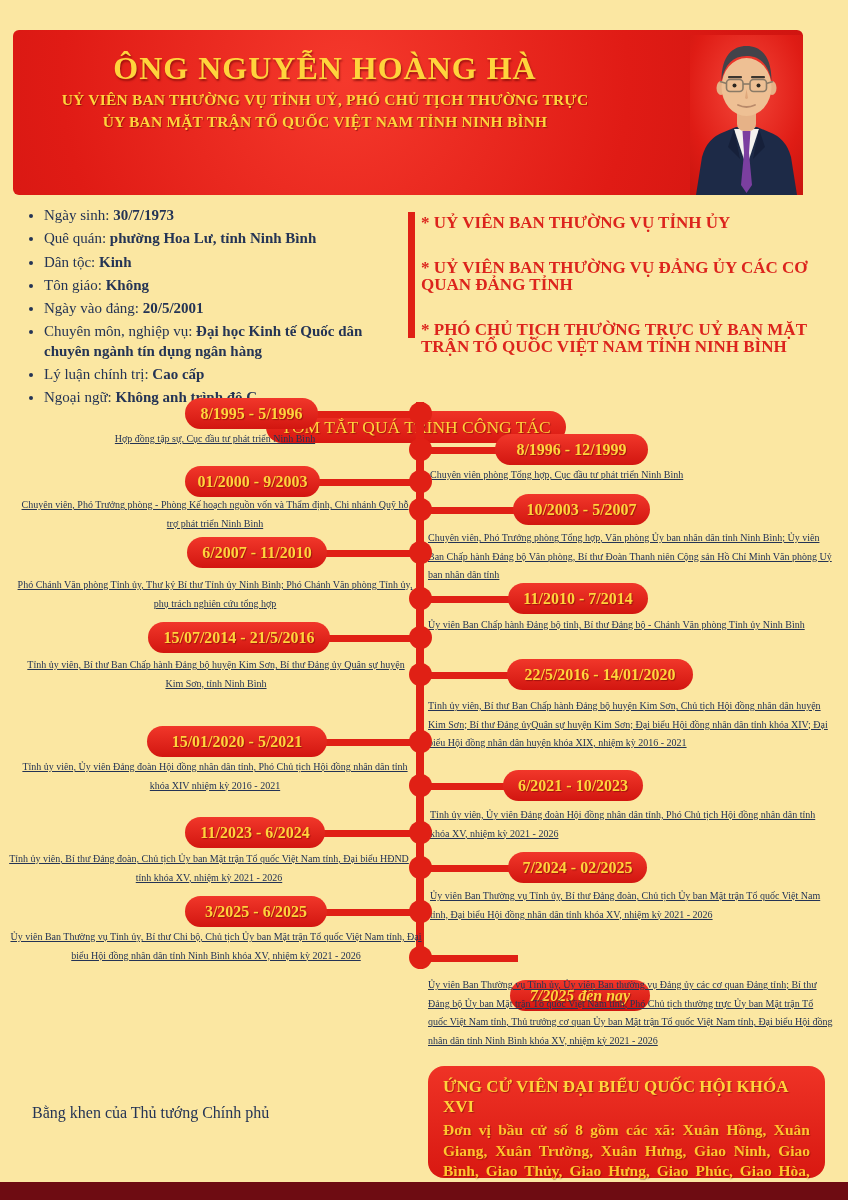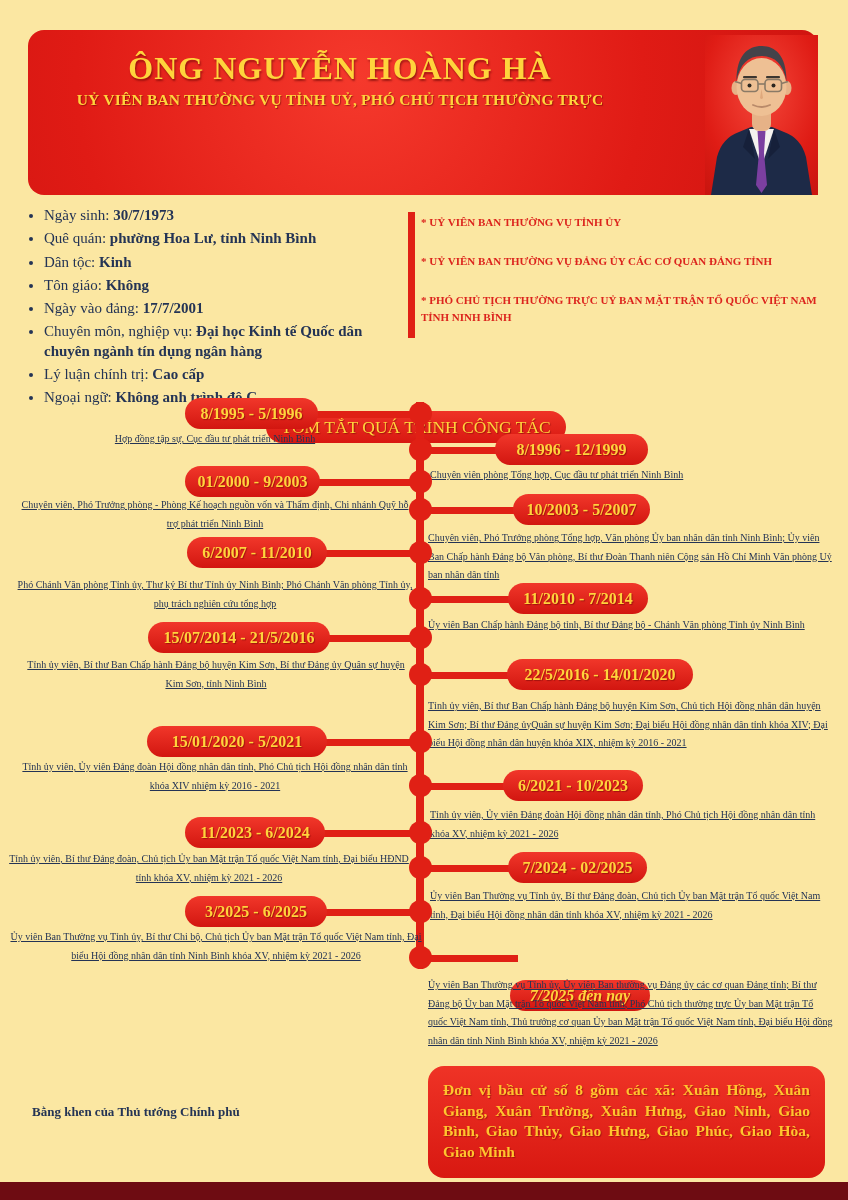--- a/index.html
+++ b/index.html
@@ -8,40 +8,40 @@
   }
   *{box-sizing:border-box;}
   html,body{margin:0;padding:0;background:var(--cream);}
   .page{
     position:relative;width:848px;height:1200px;overflow:hidden;
     background:var(--cream);
     font-family:"Liberation Serif","DejaVu Serif",serif;
   }
   
   .header{
-    position:absolute;left:28px;top:30px;width:790px;height:165px;
+    position:absolute;left:13px;top:30px;width:790px;height:165px;
     background:radial-gradient(circle at 42% 30%, #f5392c 0%, #e01b15 60%, #cf1410 100%);
-    border-radius:16px;
+    border-radius:6px;
   }
   .header-text{position:absolute;left:4px;top:20px;width:616px;text-align:center;color:var(--gold);}
   .name{font-size:32px;font-weight:bold;letter-spacing:1px;text-shadow:1px 2px 2px rgba(90,0,0,.55);}
   .sub{font-size:15.5px;font-weight:bold;margin-top:4px;letter-spacing:.2px;text-shadow:1px 1px 1px rgba(90,0,0,.5);}
   .photo{position:absolute;right:0;bottom:0;width:113px;height:160px;overflow:hidden;}
   
   #info-list{
     position:absolute;left:18px;top:202px;width:396px;margin:0;padding:0 0 0 22px;
     font-size:15px;line-height:19.3px;color:var(--navy);
   }
   #info-list li{margin:4px;padding:0;}
   
   .divider{position:absolute;left:408px;top:212px;width:7px;height:126px;background:#e02015;}
   #positions-list{
     position:absolute;left:421px;top:214px;width:414px;
-    display:flex;flex-direction:column;gap:22px;
-    font-size:11px;font-weight:bold;line-height:17px;color:#dc241d;
+    display:flex;flex-direction:column;gap:28px;
+    font-size:17px;font-weight:bold;line-height:17px;color:#dc241d;
   }
   
   .badge{
     position:absolute;background:linear-gradient(180deg,#ef3326,#d81811);
     border-radius:16px;color:var(--gold);font-weight:normal;
     display:flex;align-items:center;justify-content:center;
     text-shadow:1px 1px 1px rgba(90,0,0,.45);
     margin-top:48px;
   }
   #tl-badge{left:266px;top:363px;width:300px;height:32px;font-size:17.5px;}
@@ -54,41 +54,42 @@
     position:absolute;height:31px;border-radius:16px;
     background:linear-gradient(180deg,#f1372a,#d21610);
     display:flex;align-items:center;justify-content:center;
     color:var(--gold);font-weight:bold;font-size:16px;
     text-shadow:1px 1px 1px rgba(90,0,0,.45);white-space:nowrap;
   }
   .desc{position:absolute;color:var(--navy);font-size:10px;line-height:18.5px;text-decoration:underline;}
   .desc.center{text-align:center;}
   .desc.left-a{text-align:left;}
   
-  #awards-text{position:absolute;left:32px;top:1104px;width:380px;font-size:13px;font-weight:bold;color:var(--navy);}
+  #awards-text{position:absolute;left:32px;top:1104px;width:380px;font-size:16px;font-weight:normal;color:var(--navy);}
   
   #candidacy{
     position:absolute;left:428px;top:1066px;width:397px;height:112px;
     background:linear-gradient(180deg,#ef3326,#d81811);border-radius:16px;
     padding:11px 15px 8px 15px;color:var(--gold);
   }
   .cand-title{font-size:17px;font-weight:bold;text-shadow:1px 1px 1px rgba(90,0,0,.45);}
   .cand-body{margin-top:3px;font-size:15.5px;font-weight:bold;line-height:20.5px;text-align:justify;color:var(--candidacy-text);text-shadow:1px 1px 1px rgba(90,0,0,.4);}
   
   .bottom-bar{position:absolute;left:0;top:1182px;width:848px;height:18px;background:var(--maroon);}
 </style>
 </head>
 <body>
 
 <div class="page">
 
   <div class="header">
     <div class="header-text">
       <div class="name">ÔNG NGUYỄN HOÀNG HÀ</div>
       <div class="sub">UỶ VIÊN BAN THƯỜNG VỤ TỈNH UỶ, PHÓ CHỦ TỊCH THƯỜNG TRỰC</div>
+      <div class="sub">ỦY BAN MẶT TRẬN TỔ QUỐC VIỆT NAM TỈNH NINH BÌNH</div>
     </div>
     <div class="photo">
       <svg width="113" height="160" viewBox="0 0 113 160" xmlns="http://www.w3.org/2000/svg">
         <defs>
           <radialGradient id="pbg" cx="50%" cy="35%" r="80%">
             <stop offset="0%" stop-color="#f4473a"></stop>
             <stop offset="65%" stop-color="#df1c15"></stop>
             <stop offset="100%" stop-color="#c9150f"></stop>
           </radialGradient>
         </defs>
@@ -130,21 +131,21 @@
         <path d="M48,70 Q56.5,74 65,70" stroke="#b98a6a" stroke-width="1.8" fill="none" stroke-linecap="round"></path>
       </svg>
     </div>
   </div>
 
   <ul id="info-list">
       <li><span>Ngày sinh: </span><b>30/7/1973</b></li>
       <li><span>Quê quán: </span><b>phường Hoa Lư, tỉnh Ninh Bình</b></li>
       <li><span>Dân tộc: </span><b>Kinh</b></li>
       <li><span>Tôn giáo: </span><b>Không</b></li>
-      <li><span>Ngày vào đảng: </span><b>17/7/2001</b></li>
+      <li><span>Ngày vào đảng: </span><b>20/5/2001</b></li>
       <li><span>Chuyên môn, nghiệp vụ: </span><b>Đại học Kinh tế Quốc dân chuyên ngành tín dụng ngân hàng</b></li>
       <li><span>Lý luận chính trị: </span><b>Cao cấp</b></li>
       <li><span>Ngoại ngữ: </span><b>Không anh trình độ C</b></li>
     </ul>
 
   <div class="divider"></div>
   <div id="positions-list">
       <div>* UỶ VIÊN BAN THƯỜNG VỤ TỈNH ỦY</div>
       <div>* UỶ VIÊN BAN THƯỜNG VỤ ĐẢNG ỦY CÁC CƠ QUAN ĐẢNG TỈNH</div>
       <div>* PHÓ CHỦ TỊCH THƯỜNG TRỰC UỶ BAN MẶT TRẬN TỔ QUỐC VIỆT NAM TỈNH NINH BÌNH</div>
@@ -208,17 +209,18 @@
       <div class="desc center" style="left: 10px; top: 928px; width: 412px;">Ủy viên Ban Thường vụ Tỉnh ủy, Bí thư Chi bộ, Chủ tịch Ủy ban Mặt trận Tổ quốc Việt Nam tỉnh, Đại biểu Hội đồng nhân dân tỉnh Ninh Bình khóa XV, nhiệm kỳ 2021 - 2026</div>
       <div class="conn" style="left: 420px; width: 98px; top: 955px;"></div>
       <div class="node" style="left: 409px; top: 946px;"></div>
       <div class="pill" style="left: 510px; top: 980px; width: 140px; font-style: italic;">7/2025 đến nay</div>
       <div class="desc left-a" style="left: 428px; top: 976px; width: 406px;">Ủy viên Ban Thường vụ Tỉnh ủy, Ủy viên Ban thường vụ Đảng ủy các cơ quan Đảng tỉnh; Bí thư Đảng bộ Ủy ban Mặt trận Tổ quốc Việt Nam tỉnh, Phó Chủ tịch thường trực Ủy ban Mặt trận Tổ quốc Việt Nam tỉnh, Thủ trưởng cơ quan Ủy ban Mặt trận Tổ quốc Việt Nam tỉnh, Đại biểu Hội đồng nhân dân tỉnh Ninh Bình khóa XV, nhiệm kỳ 2021 - 2026</div>
     </div>
 
   <div id="awards-text">Bằng khen của Thủ tướng Chính phủ</div>
 
   <div id="candidacy">
+    <div class="cand-title">ỨNG CỬ VIÊN ĐẠI BIỂU QUỐC HỘI KHÓA XVI</div>
     <div class="cand-body">Đơn vị bầu cử số 8 gồm các xã: Xuân Hồng, Xuân Giang, Xuân Trường, Xuân Hưng, Giao Ninh, Giao Bình, Giao Thủy, Giao Hưng, Giao Phúc, Giao Hòa, Giao Minh</div>
   </div>
 
   <div class="bottom-bar"></div>
 </div>
 
 </body></html>

